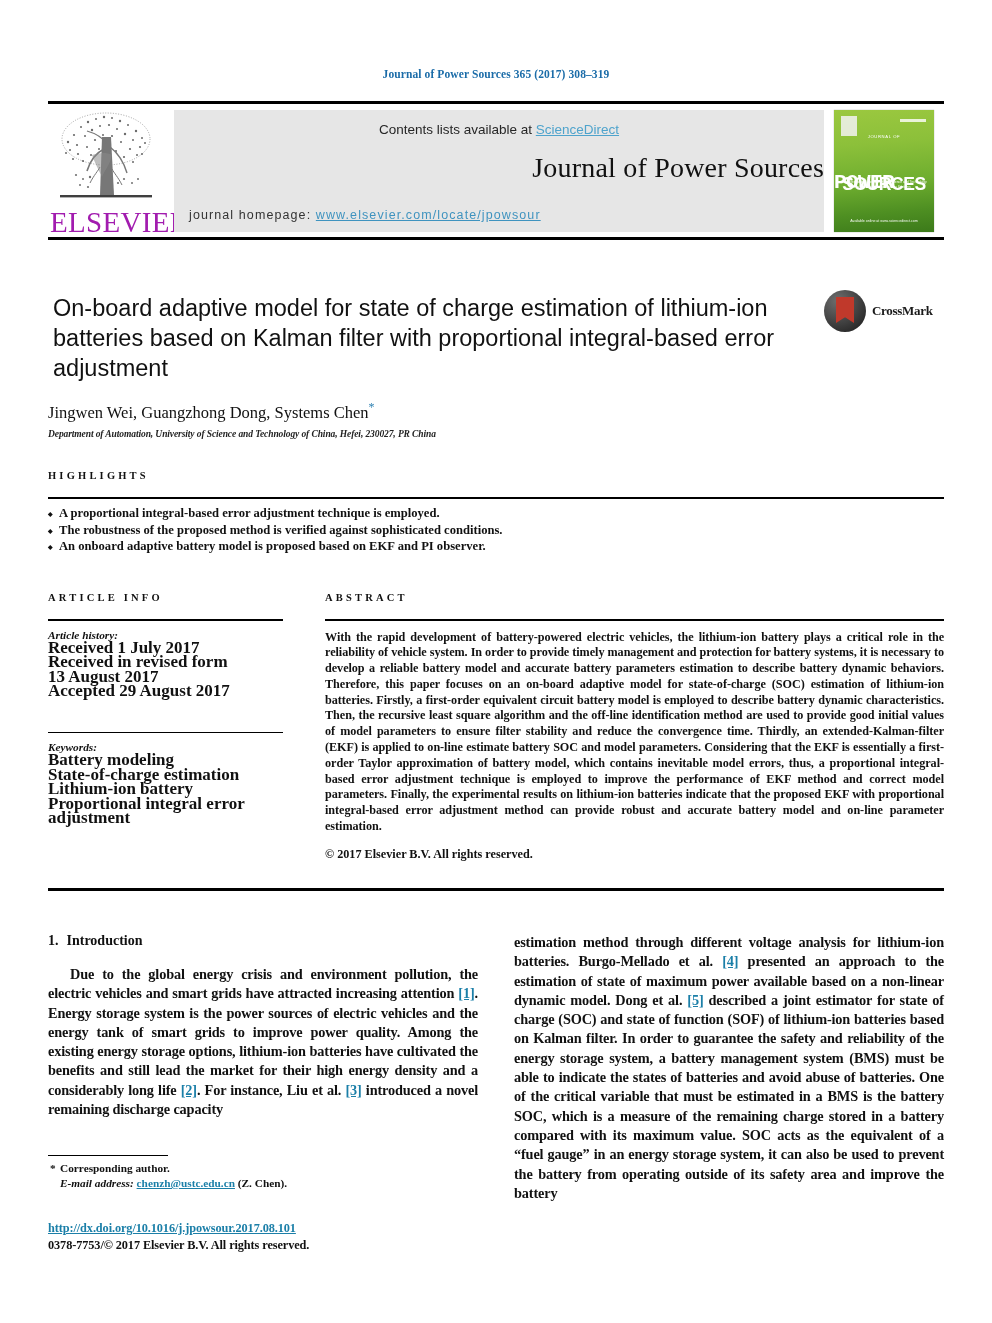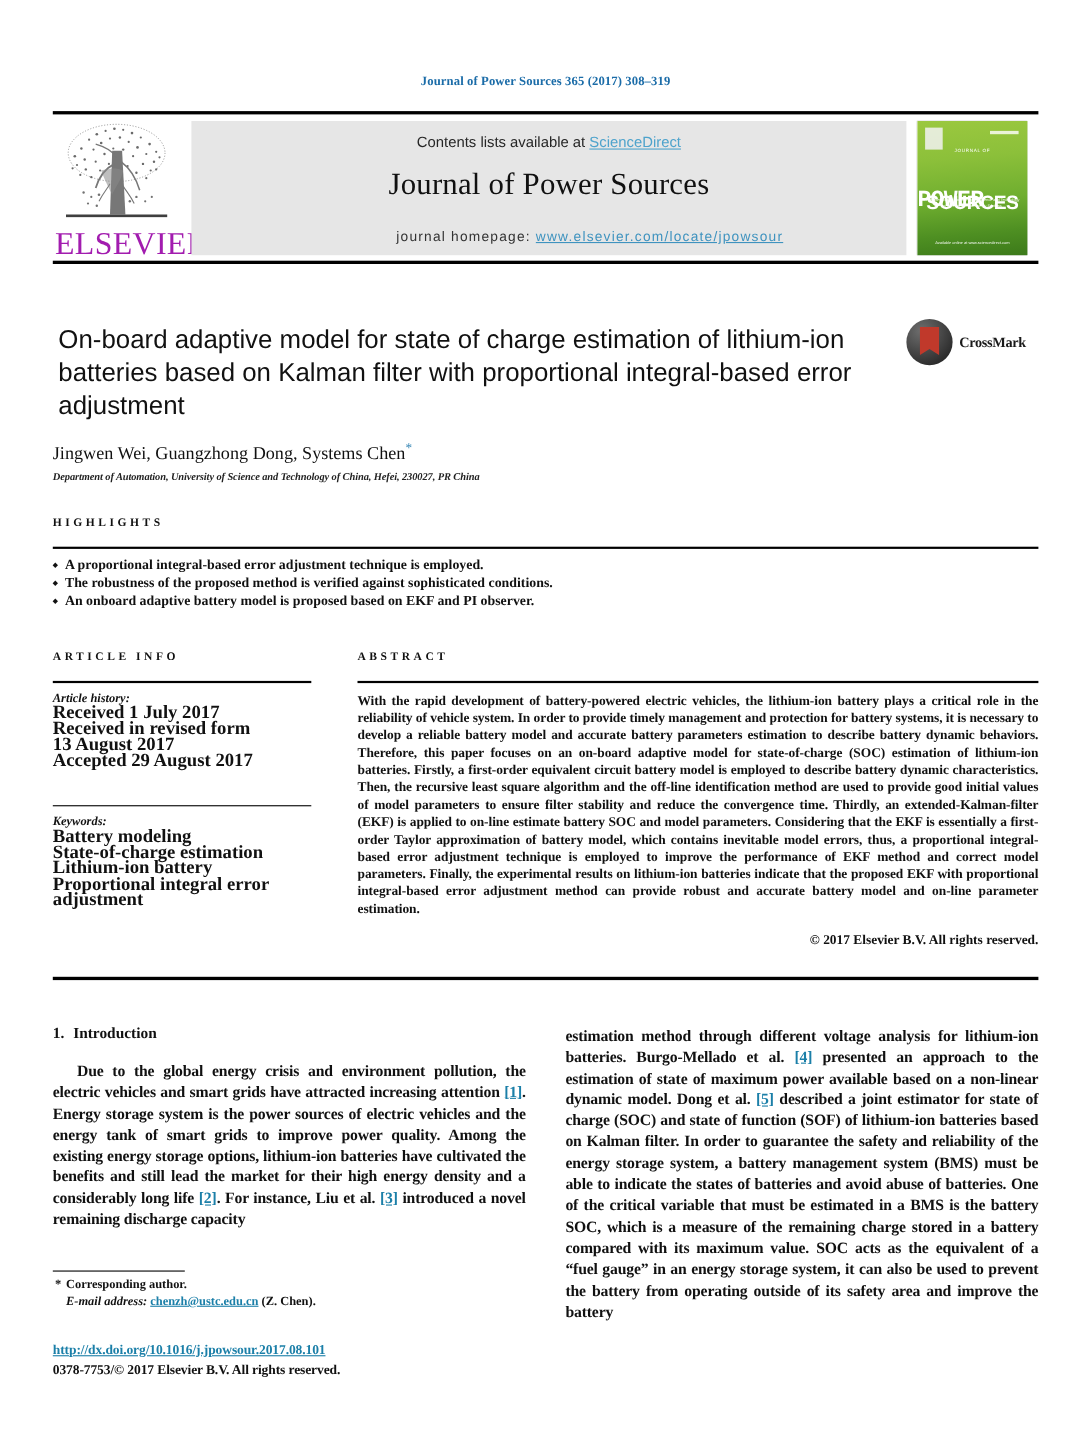--- a/index.html
+++ b/index.html
@@ -90,35 +90,36 @@
     font-size: 13.5px;
     color: #262626;
   }
   .banner-line1 .sd {
     color: #4ea3cc;
   }
   .banner-title {
     position: absolute;
     left: 0; top: 42px;
     width: 650px;
-    text-align: center;
+    text-align: right;
     font-family: "Liberation Serif", serif;
     font-size: 28px;
     color: #111;
     letter-spacing: 0.2px;
   }
   .banner-home {
     position: absolute;
     left: 0; top: 98px;
     width: 538px;
-    text-align: right;
+    text-align: left;
     font-family: "Liberation Sans", sans-serif;
     font-size: 12.5px;
     color: #333;
     letter-spacing: 1.1px;
+    padding-left: 15px;
   }
   .banner-home .url {
     color: #3f93bf;
   }
 
   
   .cover {
     position: absolute;
     left: 778px; top: 5px;
     width: 116px;
@@ -359,21 +360,21 @@
     font-family: "Liberation Serif", serif;
     font-size: 12.2px;
     font-weight: bold;
     line-height: 15.8px;
     text-align: justify;
     color: #111;
     letter-spacing: -0.05px;
   }
   .copyright-line {
     margin-top: 2px;
-    text-align: right;
+    text-align: left;
     font-family: "Liberation Serif", serif;
     font-size: 12.2px;
     font-weight: bold;
     color: #111;
   }
 
   .body-rule {
     position: absolute;
     left: 48px; top: 888px;
     width: 896px; height: 2.5px;

